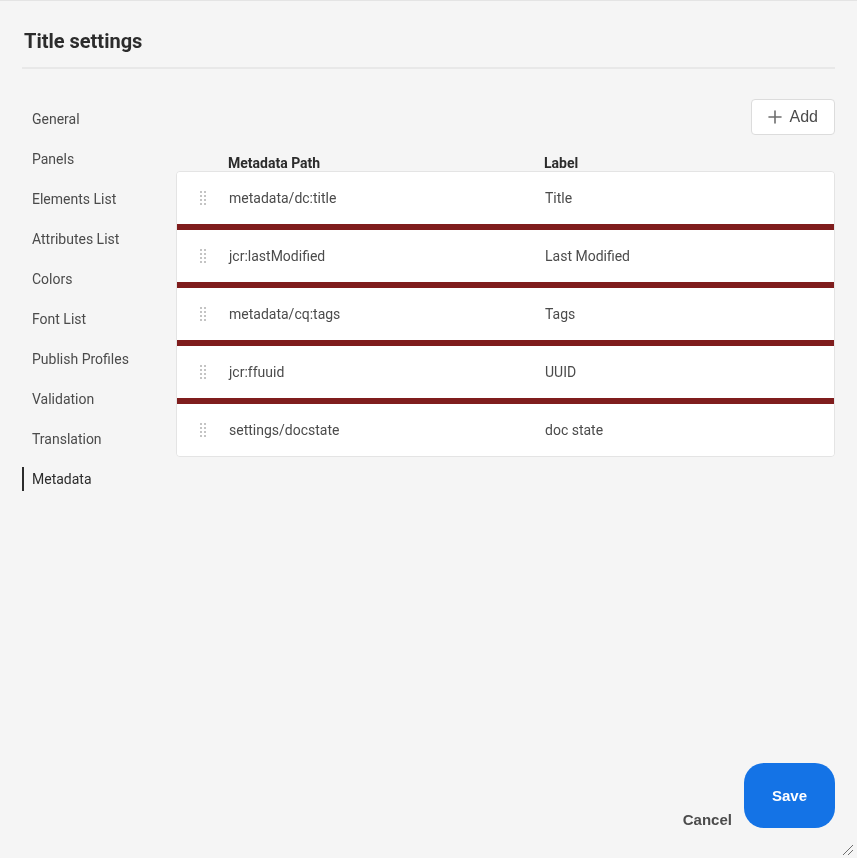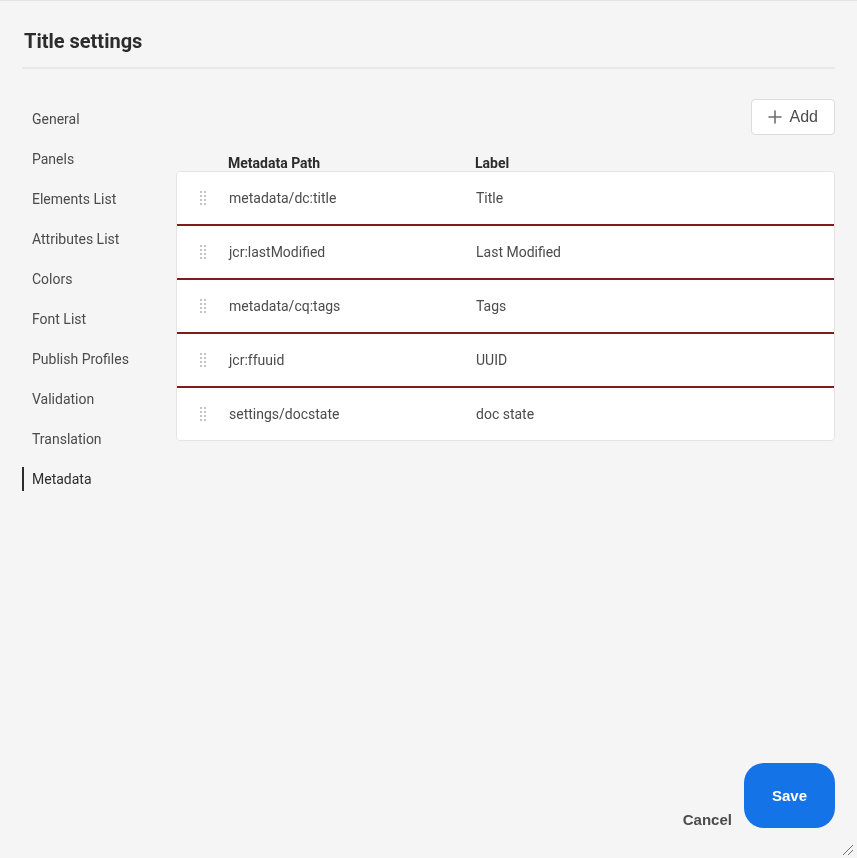--- a/index.html
+++ b/index.html
@@ -103,36 +103,36 @@
       display: flex;
       padding: 0;
     }
     .table-body {
       background: #fff;
     }
     .table-row {
       display: flex;
       align-items: center;
       padding: 18px 0;
-      border-bottom: 2px solid #7f1d1d;
+      border-bottom: 6px solid #7f1d1d;
       font-size: 14px;
       color: #4b4b4b;
     }
     .table-row:last-child {
       border-bottom: none;
     }
     .col-handle {
       width: 52px;
       display: flex;
       justify-content: center;
       align-items: center;
       flex-shrink: 0;
     }
     .col-path {
-      width: 247px;
+      width: 316px;
       flex-shrink: 0;
     }
     .col-label {
       flex: 1;
     }
     .drag-handle {
       cursor: grab;
       color: #b0b0b0;
       width: 8px;
       height: 16px;

